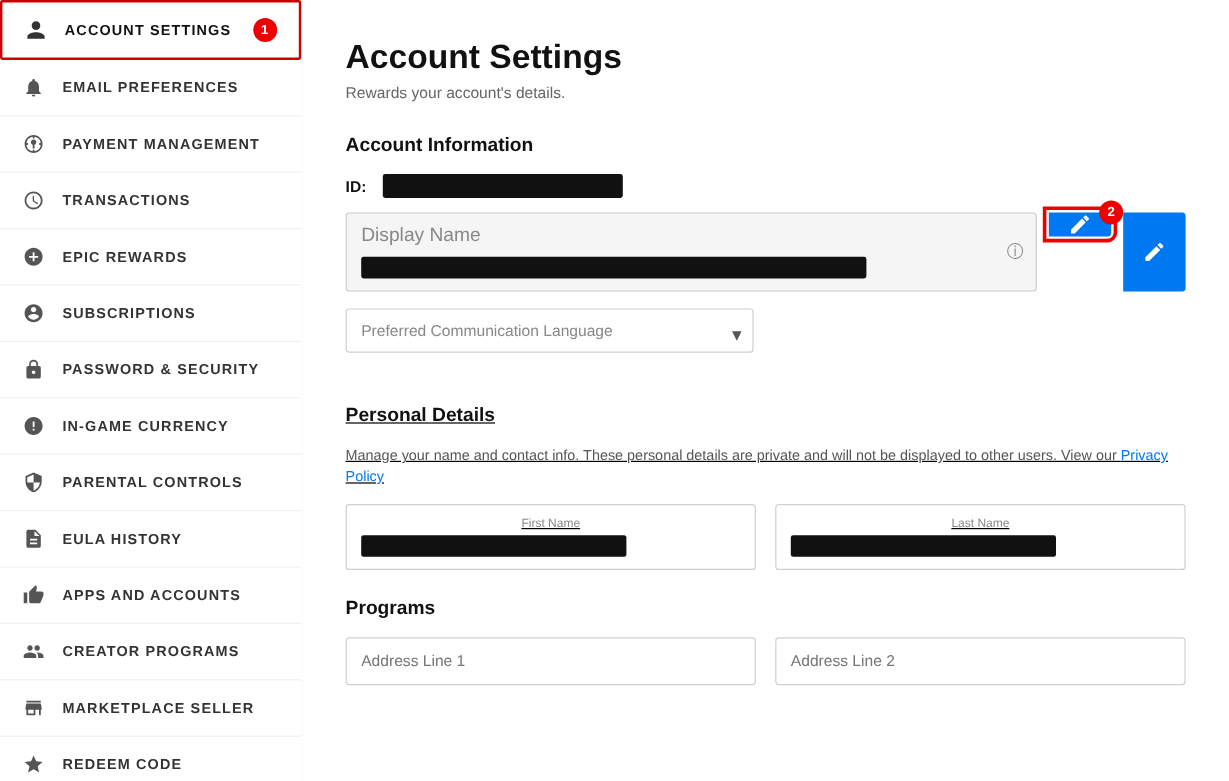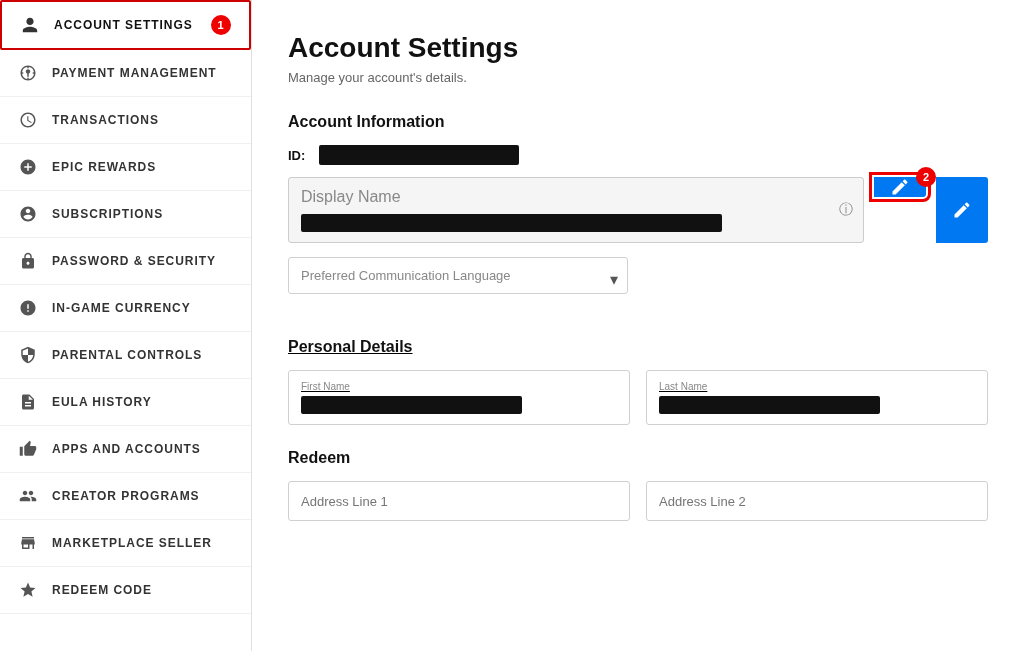--- a/index.html
+++ b/index.html
@@ -195,21 +195,21 @@
     .personal-note a { color: #0078f2; text-decoration: none; }
     .two-col { display: flex; gap: 16px; margin-bottom: 14px; }
     .input-field {
       flex: 1;
       border: 1px solid #d0d0d0;
       border-radius: 3px;
       padding: 10px 12px;
       background: #fff;
       position: relative;
     }
-    .input-field .field-label { font-size: 10px; color: #888; display: block; margin-bottom: 4px; }
+    .input-field .field-label { font-size: 10px; color: #888; display: block; margin-bottom: 4px; text-align: center; }
     .input-field .field-redacted { width: 70%; }
 
     
     .address-section {}
     .address-section .section-title { margin-bottom: 14px; }
 
     
     svg { display: block; }
   </style>
 </head>
@@ -220,20 +220,28 @@
   <div class="sidebar-item active" style="border:2.5px solid #cc0000; border-radius:2px;">
     <span class="icon">
       <svg width="18" height="18" viewBox="0 0 24 24" fill="#333">
           <path d="M12 12c2.7 0 4.8-2.1 4.8-4.8S14.7 2.4 12 2.4 7.2 4.5 7.2 7.2 9.3 12 12 12zm0 2.4c-3.2 0-9.6 1.6-9.6 4.8v2.4h19.2v-2.4c0-3.2-6.4-4.8-9.6-4.8z"></path>
         </svg>
     </span>
     <span>Account Settings</span>
     <span class="badge-num">1</span>
   </div>
 
+  <div class="sidebar-item">
+    <span class="icon">
+      <svg width="18" height="18" viewBox="0 0 24 24" fill="#555">
+          <path d="M12 22c1.1 0 2-.9 2-2h-4c0 1.1.9 2 2 2zm6-6V11c0-3.07-1.64-5.64-4.5-6.32V4c0-.83-.67-1.5-1.5-1.5s-1.5.67-1.5 1.5v.68C7.63 5.36 6 7.92 6 11v5l-2 2v1h16v-1l-2-2z"></path>
+        </svg>
+    </span>
+    <span>Email Preferences</span>
+  </div>
 
   <div class="sidebar-item">
     <span class="icon">
       <svg width="18" height="18" viewBox="0 0 24 24" fill="#555">
           <path d="M12 2C6.48 2 2 6.48 2 12s4.48 10 10 10 10-4.48 10-10S17.52 2 12 2zm1 17.93V19c0-.55-.45-1-1-1s-1 .45-1 1v.93C7.06 19.48 4.52 16.94 4.07 13H5c.55 0 1-.45 1-1s-.45-1-1-1h-.93C4.52 7.06 7.06 4.52 11 4.07V5c0 .55.45 1 1 1s1-.45 1-1v-.93C16.94 4.52 19.48 7.06 19.93 11H19c-.55 0-1 .45-1 1s.45 1 1 1h.93c-.45 3.94-2.99 6.48-6.93 6.93zM12 7c-1.66 0-3 1.34-3 3 0 1.31.84 2.41 2 2.83V17h2v-4.17c1.16-.42 2-1.52 2-2.83 0-1.66-1.34-3-3-3z"></path>
         </svg>
     </span>
     <span>Payment Management</span>
   </div>
 
@@ -334,21 +342,21 @@
         </svg>
     </span>
     <span>Redeem Code</span>
   </div>
 
 </nav>
 
 <main class="main">
 
   <h1 class="page-title">Account Settings</h1>
-  <p class="page-subtitle">Manage your account's details.</p>
+  <p class="page-subtitle">Rewards your account's details.</p>
 
   <div class="account-info-section">
     <h2 class="section-title">Account Information</h2>
 
     
     <div class="id-row">
       <span class="id-label">ID:</span>
       <div class="redacted-block id-redacted"></div>
     </div>
 
@@ -381,34 +389,38 @@
     
     <div class="lang-wrapper">
       <select class="lang-dropdown">
         <option>Preferred Communication Language</option>
       </select>
     </div>
   </div>
 
   <div class="personal-section">
     <h2 class="section-title">Personal Details</h2>
+    <p class="personal-note">
+      <span>Manage your name and contact info. These personal details are private and will not be displayed to other users. View our </span>
+      <a href="#">Privacy Policy</a>
+    </p>
     <div class="two-col">
       <div class="input-field">
         <span class="field-label">First Name</span>
         <div class="field-redacted"></div>
       </div>
       <div class="input-field">
         <span class="field-label">Last Name</span>
         <div class="field-redacted"></div>
       </div>
     </div>
   </div>
 
   <div class="address-section">
-    <h2 class="section-title">Redeem</h2>
+    <h2 class="section-title">Programs</h2>
     <div class="two-col">
       <div class="input-field">
         <input type="text" style="border: none; background: transparent; width: 100%; font-size: 13px; color: #b91c1c; outline: none;" placeholder="Address Line 1">
       </div>
       <div class="input-field">
         <input type="text" style="border: none; background: transparent; width: 100%; font-size: 13px; color: rgb(170, 170, 170); outline: none;" placeholder="Address Line 2">
       </div>
     </div>
   </div>
 

